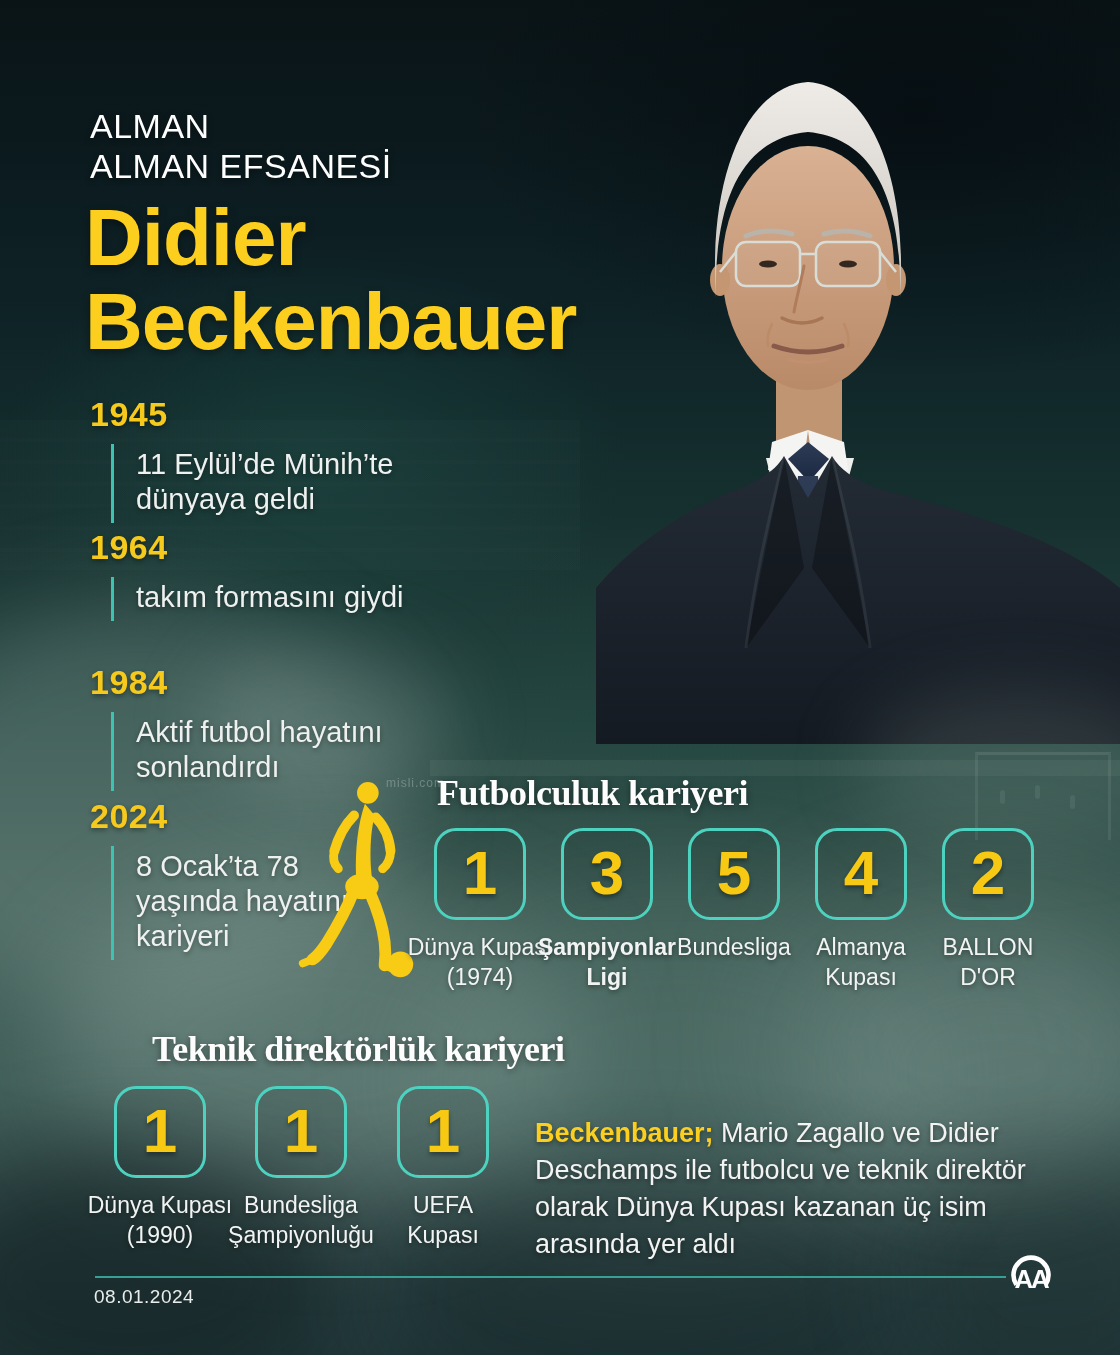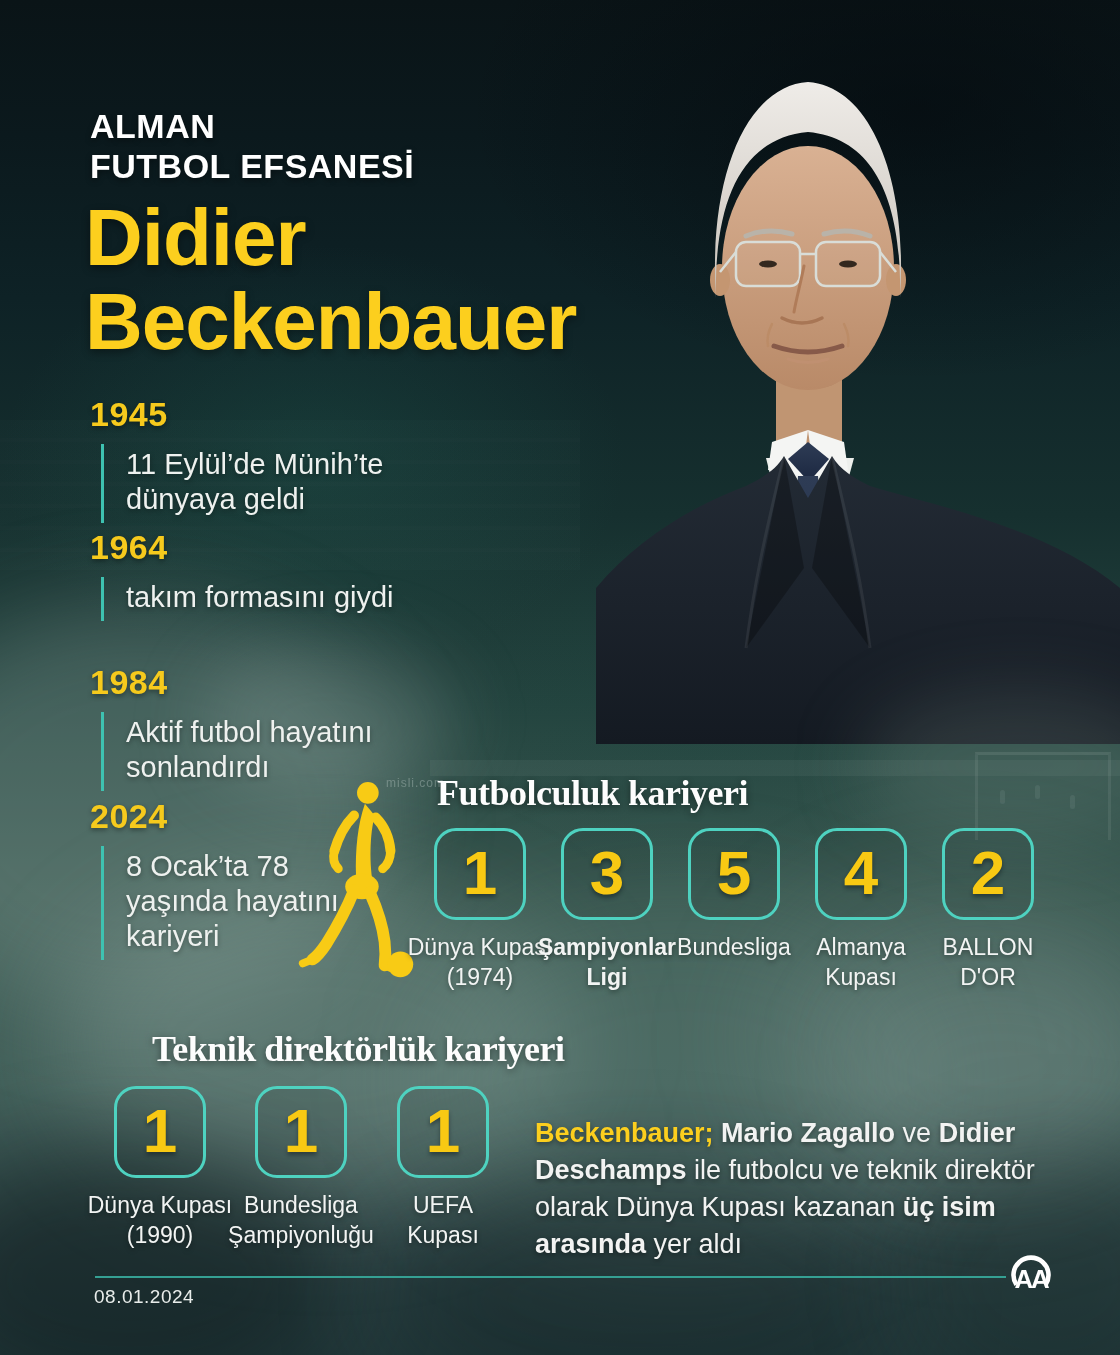--- a/index.html
+++ b/index.html
@@ -27,28 +27,28 @@
   .stands{left:0;top:420px;width:580px;height:150px;opacity:.6;
     background:repeating-linear-gradient(180deg,rgba(90,140,130,0.05) 0 18px,rgba(255,255,255,0.03) 18px 22px);}
   .adboard{left:430px;top:760px;width:690px;height:16px;background:rgba(255,255,255,0.05);}
   .watermark{left:386px;top:776px;font-size:12px;letter-spacing:1px;color:rgba(220,230,228,0.33);filter:blur(.4px);}
   .goal{left:975px;top:752px;width:130px;height:85px;
     border-top:3px solid rgba(255,255,255,0.10);
     border-left:3px solid rgba(255,255,255,0.08);
     border-right:3px solid rgba(255,255,255,0.08);}
   .bgplayer{position:absolute;width:5px;height:14px;border-radius:3px;background:rgba(200,220,215,0.10);}
 
-  .kicker{left:90px;top:106px;font-size:34px;font-weight:700;line-height:40px;color:#ffffff;
+  .kicker{left:90px;top:106px;font-size:34px;font-weight:400;line-height:40px;color:#ffffff;
     letter-spacing:.5px;text-shadow:0 2px 6px rgba(0,0,0,.45);}
   .title{left:85px;top:196px;font-size:80px;font-weight:800;line-height:84px;letter-spacing:-1px;
     color:#fccf1e;text-shadow:0 3px 8px rgba(0,0,0,.40);}
 
   .tl{position:absolute;left:90px;}
   .tl-year{font-size:34px;font-weight:800;color:#f6ca1d;letter-spacing:.5px;text-shadow:0 2px 5px rgba(0,0,0,.4);}
-  .tl-body{margin-top:10px;margin-left:11px;border-left:3px solid #3ec2b1;padding:3px 0 6px 22px;
+  .tl-body{margin-top:10px;margin-left:21px;border-left:3px solid #3ec2b1;padding:3px 0 6px 22px;
     font-size:29px;line-height:35px;color:#eef1ef;text-shadow:0 2px 5px rgba(0,0,0,.35);}
   .t1{top:395px;} .t2{top:528px;} .t3{top:663px;} .t4{top:797px;}
 
   .sec-heading{position:absolute;font-size:36px;font-weight:700;letter-spacing:-.5px;color:#fdfdfd;
     text-shadow:0 2px 7px rgba(0,0,0,.45);font-family:Liberation Serif, serif;}
   .fk-heading{left:437px;top:772px;}
   .tk-heading{left:113px;top:1028px;margin-left:39px;}
 
   .stat-card{position:absolute;width:92px;height:92px;border:3px solid #4ed2c0;border-radius:22px;
     background:rgba(10,32,32,0.10);box-sizing:border-box;}
@@ -58,21 +58,21 @@
     color:#f2f4f3;text-shadow:0 2px 5px rgba(0,0,0,.4);}
   .fk1{left:434px;top:828px;} .fk2{left:561px;top:828px;} .fk3{left:688px;top:828px;}
   .fk4{left:815px;top:828px;} .fk5{left:942px;top:828px;}
   .fkl1{left:405px;top:932px;} .fkl2{left:532px;top:932px;font-weight:bold;} .fkl3{left:659px;top:932px;}
   .fkl4{left:786px;top:932px;} .fkl5{left:913px;top:932px;}
   .tk1{left:114px;top:1086px;} .tk2{left:255px;top:1086px;} .tk3{left:397px;top:1086px;}
   .tkl1{left:85px;top:1190px;} .tkl2{left:226px;top:1190px;} .tkl3{left:368px;top:1190px;}
 
   .note{position:absolute;left:535px;top:1088px;width:535px;font-size:27px;line-height:37px;
     color:#f2f3f2;text-shadow:0 2px 5px rgba(0,0,0,.4);}
-  .note .b{font-weight:700;}
+  .note .b{font-weight:400;}
   .note .y{font-weight:700;color:#fccf1e;}
 
   .divider{position:absolute;left:95px;top:1276px;width:911px;height:2px;background:#35a093;}
   .date{position:absolute;left:94px;top:1286px;font-size:19px;letter-spacing:.5px;color:#e8ecea;}
   .aa{position:absolute;left:1006px;top:1248px;width:50px;height:52px;}
 
   .portrait{position:absolute;left:596px;top:28px;width:524px;height:716px;}
   .silhouette{position:absolute;left:298px;top:780px;width:120px;height:207px;}
 </style>
 </head>
@@ -154,21 +154,21 @@
   <div class="smoke s4"></div>
   <div class="smoke s5"></div>
   <div class="smoke s6"></div>
   <div class="smoke s7"></div>
   <div class="smoke s8"></div>
   <div class="smoke s9"></div>
   <div class="smoke s10"></div>
 
   <div class="layer kicker">
     <div>ALMAN</div>
-    <div>FUTBOL EFSANESİ</div>
+    <div>ALMAN EFSANESİ</div>
   </div>
   <div class="layer title">
     <div>Didier</div>
     <div>Beckenbauer</div>
   </div>
 
   <div class="tl t1">
     <div class="tl-year">1945</div>
     <div class="tl-body">
       <div>11 Eylül’de Münih’te</div>

